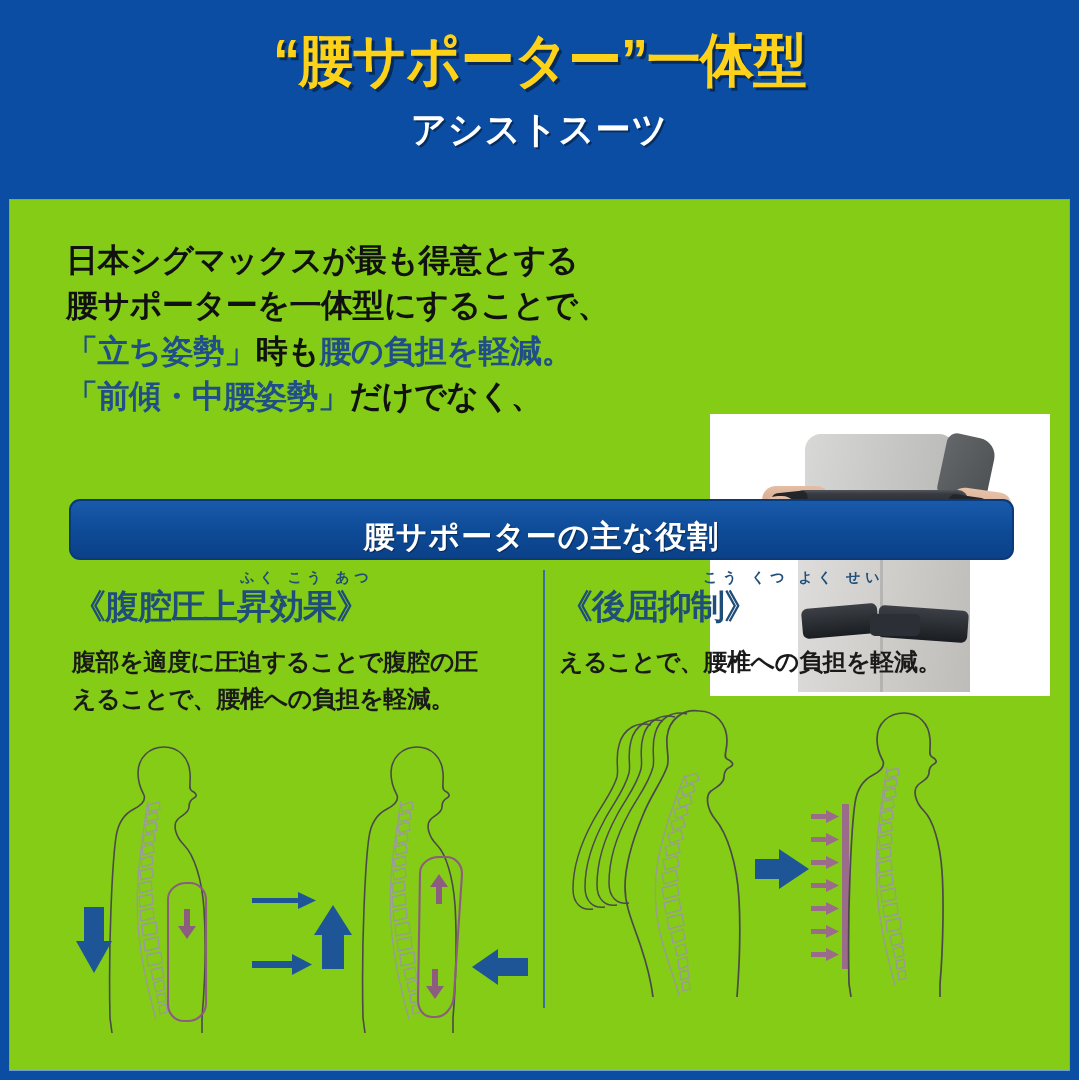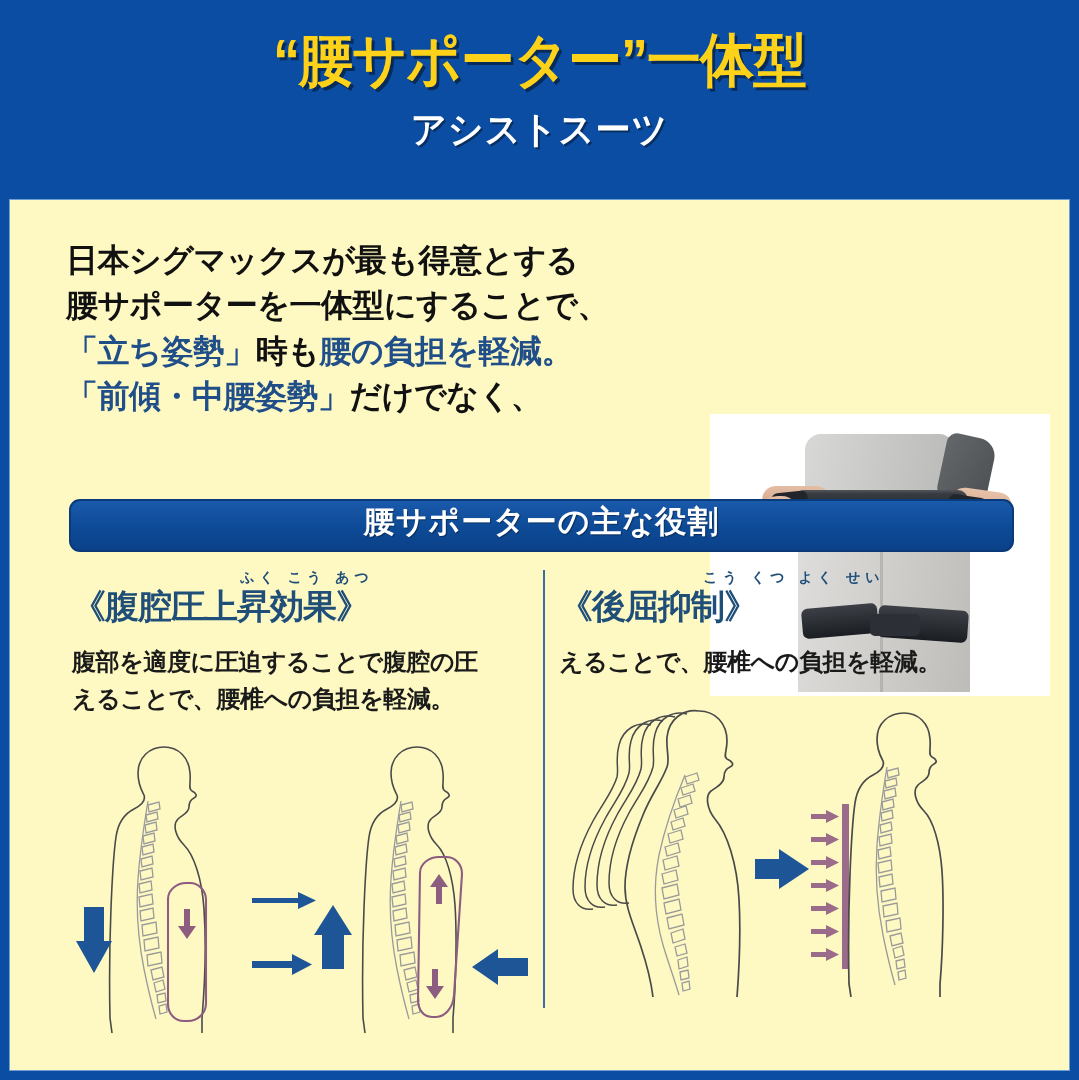--- a/index.html
+++ b/index.html
@@ -37,21 +37,21 @@
     letter-spacing:1px;
     text-shadow:2px 2px 0 rgba(0,0,0,.40);
     white-space:nowrap;
     transform:scaleX(.95);
   }
 
   
   #panel{
     position:absolute; left:9px; top:199px;
     width:1061px; height:872px;
-    background:#fef9c3;
+    background:#84cc16;
     border:1px solid #6f9fd0;
   }
 
   
   #intro{
     position:absolute; left:0; top:0; width:1061px; height:290px;
   }
   #intro-text{
     position:absolute; left:56px; top:38px;
     font-size:32px; line-height:1.42; font-weight:bold;
@@ -135,24 +135,24 @@
     border-radius:6px; transform:rotate(4deg);
   }
   .ph-tab{
     position:absolute; left:160px; top:200px; width:50px; height:22px;
     background:#2c3036; border-radius:5px;
   }
 
   
   #role-banner{
     position:absolute; left:59px; top:299px;
-    width:945px; height:53px;
+    width:945px; height:61px;
     background:linear-gradient(180deg,#1a5aab 0%,#0d4a96 55%,#0b4189 100%);
     border:2px solid #0a3a7a; border-radius:11px;
-    display:flex; align-items:flex-start; justify-content:center;
+    display:flex; align-items:flex-end; justify-content:center;
   }
   #role-banner-text{
     color:#ffffff; font-size:31px; font-weight:bold; letter-spacing:1px;
     text-shadow:1px 1px 1px rgba(0,0,0,.4); white-space:nowrap;
   }
 
   
   #columns{
     position:absolute; left:4px; top:368px; width:1061px; height:500px;
   }

